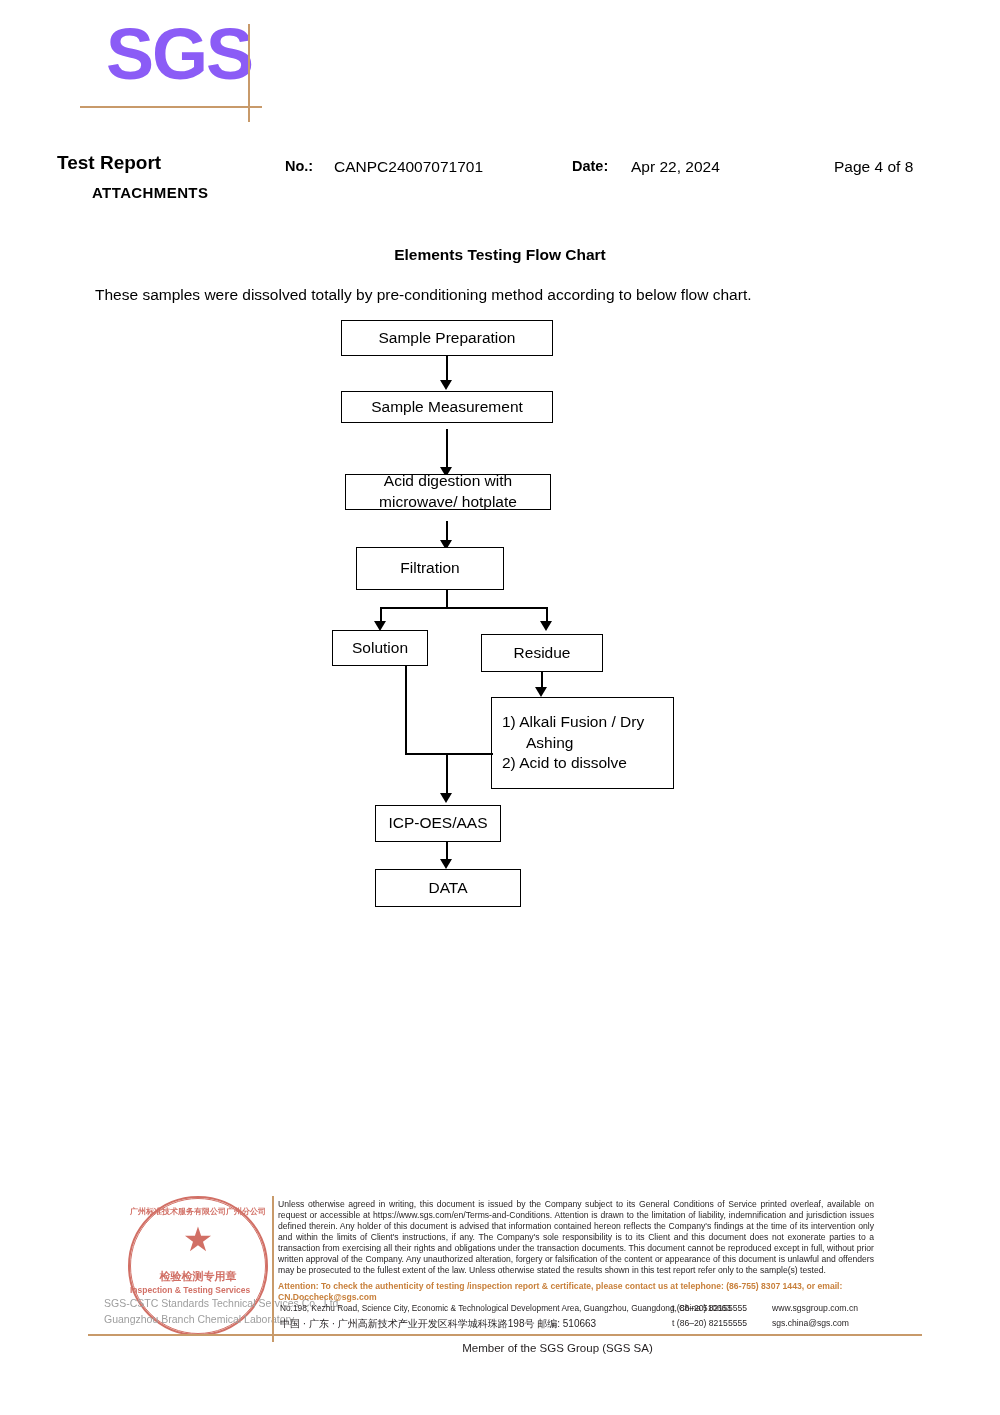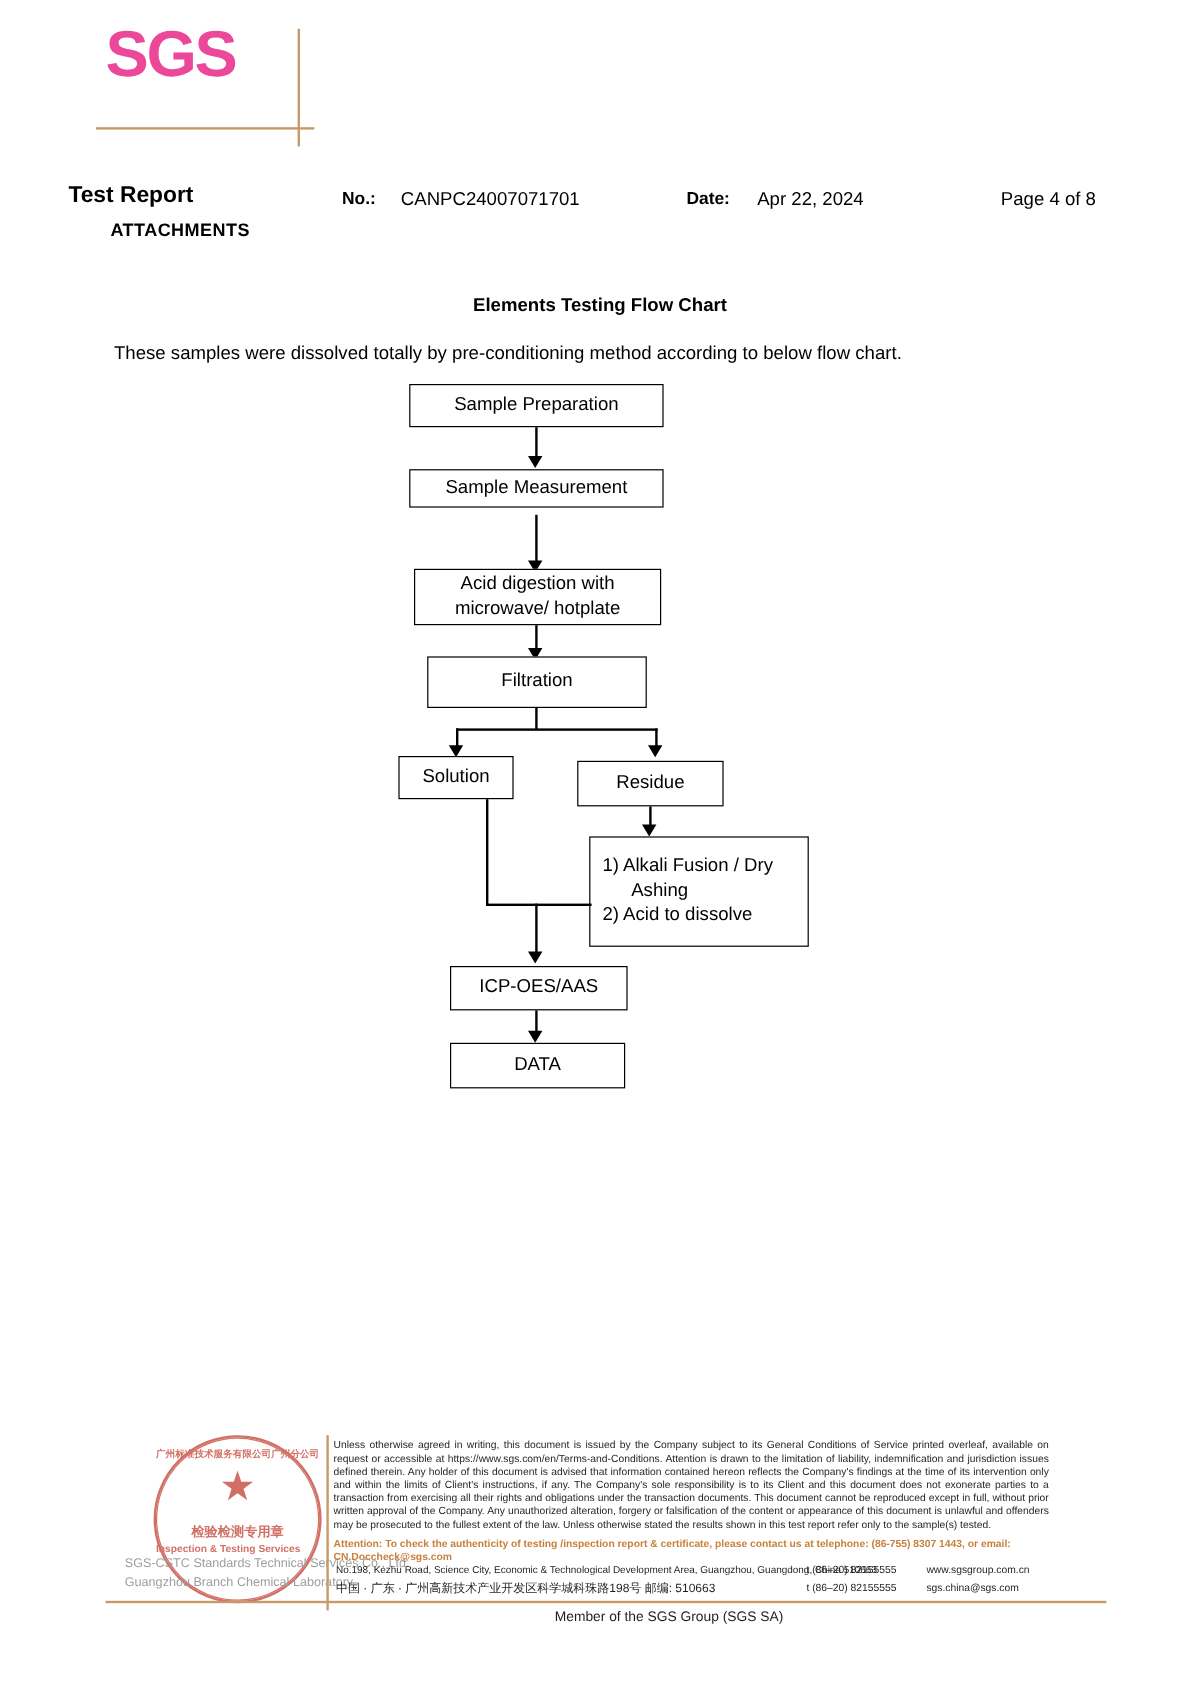--- a/index.html
+++ b/index.html
@@ -14,26 +14,26 @@
     background: #ffffff;
     margin: 0 auto;
     overflow: hidden;
     font-family: "Liberation Sans", sans-serif;
     color: #000;
   }
 
   
   .logo-wrap { position: absolute; left: 88px; top: 24px; width: 180px; height: 100px; }
   .logo-text {
-    position: absolute; left: 0; top: -6px;
+    position: absolute; left: 18px; top: -6px;
     font-family: "Liberation Sans", sans-serif;
     font-weight: bold;
-    font-size: 54px;
+    font-size: 72px;
     letter-spacing: -2px;
-    color: #ec4899;
+    color: #8b5cf6;
     line-height: 1;
   }
   .logo-hline {
     position: absolute; left: -8px; top: 82px; width: 182px; height: 2px;
     background: #c89a6a;
   }
   .logo-vline {
     position: absolute; left: 160px; top: 0px; width: 2px; height: 98px;
     background: #c89a6a;
   }
@@ -211,28 +211,28 @@
     </div>
     <div class="vline" style="left:446px; top:356px; height:26px;"></div>
     <div class="arrow-down" style="left:440px; top:380px;"></div>
 
     <div class="fbox" style="left:341px; top:391px; width:212px; height:32px;">
       <span>Sample Measurement</span>
     </div>
     <div class="vline" style="left:446px; top:429px; height:40px;"></div>
     <div class="arrow-down" style="left:440px; top:467px;"></div>
 
-    <div class="fbox" style="left:345px; top:474px; width:206px; height:47px; flex-direction:column;">
+    <div class="fbox" style="left:345px; top:474px; width:206px; height:36px; flex-direction:column;">
       <span>Acid digestion with</span>
       <span>microwave/ hotplate</span>
     </div>
     <div class="vline" style="left:446px; top:521px; height:26px;"></div>
     <div class="arrow-down" style="left:440px; top:540px;"></div>
 
-    <div class="fbox" style="left:356px; top:547px; width:183px; height:43px;">
+    <div class="fbox" style="left:356px; top:547px; width:148px; height:43px;">
       <span>Filtration</span>
     </div>
 
     <div class="vline" style="left:446px; top:590px; height:18px;"></div>
     <div class="hline" style="left:380px; top:607px; width:168px;"></div>
     <div class="vline" style="left:380px; top:607px; height:18px;"></div>
     <div class="arrow-down" style="left:374px; top:621px;"></div>
     <div class="vline" style="left:546px; top:607px; height:18px;"></div>
     <div class="arrow-down" style="left:540px; top:621px;"></div>
 
@@ -251,21 +251,21 @@
       <span style="padding-left:24px;">Ashing</span>
       <span>2) Acid to dissolve</span>
     </div>
 
     <div class="vline" style="left:405px; top:666px; height:88px;"></div>
     <div class="hline" style="left:405px; top:753px; width:88px;"></div>
 
     <div class="vline" style="left:446px; top:753px; height:44px;"></div>
     <div class="arrow-down" style="left:440px; top:793px;"></div>
 
-    <div class="fbox" style="left:375px; top:805px; width:148px; height:37px;justify-content:center;">
+    <div class="fbox" style="left:375px; top:805px; width:126px; height:37px;justify-content:center;">
       <span>ICP-OES/AAS</span>
     </div>
     <div class="vline" style="left:446px; top:842px; height:23px;"></div>
     <div class="arrow-down" style="left:440px; top:859px;"></div>
 
     <div class="fbox" style="left:375px; top:869px; width:146px; height:38px;">
       <span>DATA</span>
     </div>
   </div>
 

